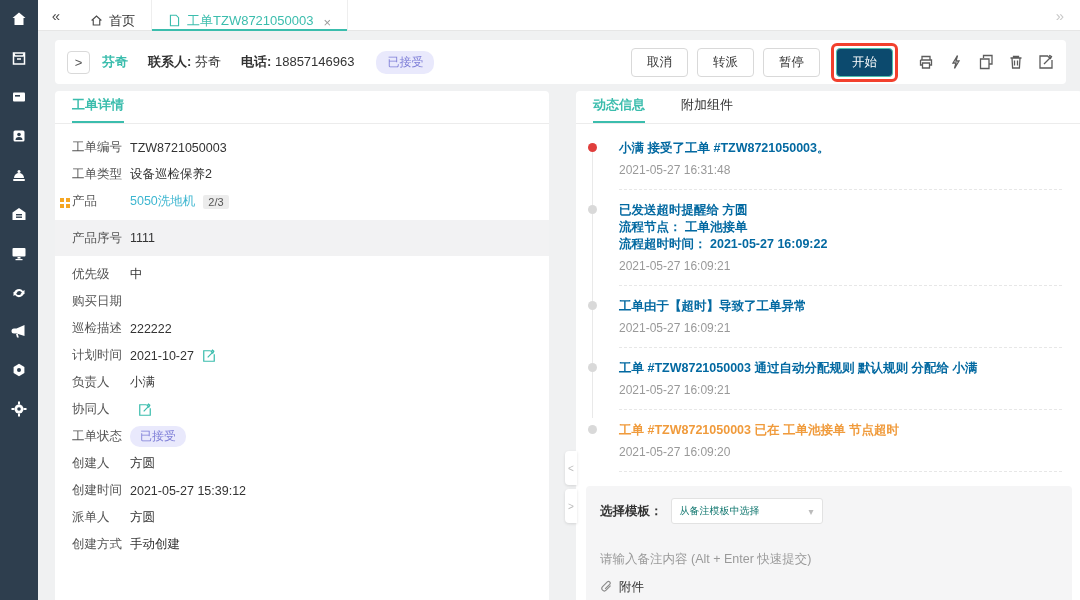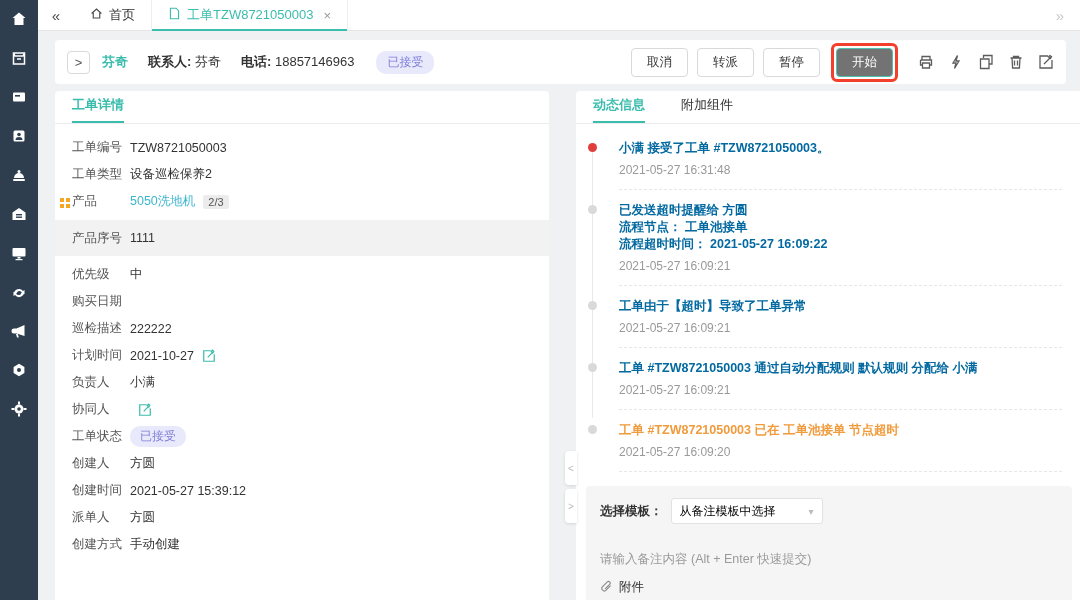--- a/index.html
+++ b/index.html
@@ -12,21 +12,21 @@
     background:#2e3e4e; display:flex; flex-direction:column; align-items:center;
     padding-top:10px; gap:22px; z-index:5; }
   .side-icon { width:17px; height:17px; display:flex; align-items:center; justify-content:center; cursor:pointer; }
   .side-icon svg { width:16px; height:16px; }
 
   
   .tabbar { position:absolute; left:38px; top:0; width:1042px; height:31px;
     background:#fff; border-bottom:1px solid #e6e6e6; display:flex; align-items:stretch; }
   .tab-collapse { width:36px; display:flex; align-items:center; justify-content:center;
     color:#4a4a4a; font-size:15px; cursor:pointer; }
-  .tab { display:flex; align-items:center; gap:6px; padding:0 16px; font-size:13px;
+  .tab { display:flex; align-items:flex-end; gap:6px; padding:0 16px; font-size:13px;
     color:#333; cursor:pointer; position:relative; }
   .tab.active { color:#3bbdad; border-left:1px solid #eee; border-right:1px solid #eee; }
   .tab.active::after { content:''; position:absolute; left:0; right:0; bottom:-1px; height:2px; background:#3bbdad; }
   .tab .close { color:#999; font-size:13px; margin-left:4px; cursor:pointer; }
   .tab-expand { margin-left:auto; width:40px; display:flex; align-items:center; justify-content:center;
     color:#c9c9c9; font-size:15px; cursor:pointer; }
 
   
   .header-card { position:absolute; left:55px; top:40px; width:1011px; height:44px;
     background:#fff; border-radius:4px; display:flex; align-items:center; padding:0 12px; }
@@ -37,21 +37,21 @@
   .meta { margin-left:20px; font-size:13px; color:#333; }
   .meta b { font-weight:bold; }
   .pill { margin-left:22px; background:#e9e9fc; color:#8080d8; border-radius:10px;
     padding:3px 11px; font-size:12px; }
   .header-right { margin-left:auto; display:flex; align-items:center; gap:9px; }
   .btn { background:#fff; border:1px solid #d9d9d9; border-radius:4px; padding:5px 15px;
     font-size:12.5px; color:#333; cursor:pointer;
     font-family:"Liberation Sans","DejaVu Sans",sans-serif; }
   .annot-wrap { position:relative; padding:5px; margin:0 2px; }
   .annot-box { position:absolute; inset:0; border:3px solid #f2402d; border-radius:6px; pointer-events:none; }
-  .btn-primary { background:#737373; border:1px solid #4ec3b1; color:#fff; }
+  .btn-primary { background:#0c4a6e; border:1px solid #4ec3b1; color:#fff; }
   .hicons { display:flex; align-items:center; gap:13px; margin-left:8px; }
   .hicon { width:17px; height:17px; cursor:pointer; display:flex; align-items:center; justify-content:center; }
   .hicon svg { width:16px; height:16px; stroke:#5c5c5c; fill:none; stroke-width:1.3; }
 
   
   .left-panel { position:absolute; left:55px; top:91px; width:494px; height:509px;
     background:#fff; border-radius:4px 4px 0 0; overflow:hidden; }
   .panel-tabs { height:33px; border-bottom:1px solid #ececec; display:flex; align-items:flex-end;
     padding-left:17px; gap:36px; }
   .panel-tab { font-size:13px; color:#333; padding-bottom:9px; position:relative; cursor:pointer; }
@@ -86,21 +86,21 @@
   .handle { position:absolute; left:-11px; width:12px; height:34px; background:#fff;
     border-radius:4px 0 0 4px; box-shadow:0 1px 3px rgba(0,0,0,.12); color:#bbb;
     display:flex; align-items:center; justify-content:center; font-size:10px; cursor:pointer; }
 
   
   .composer { margin:14px 10px 0 10px; background:#f5f5f6; border-radius:4px; padding:12px 14px; }
   .c-row { display:flex; align-items:center; }
   .c-label { font-weight:bold; color:#333; }
   .select { margin-left:8px; width:152px; height:26px; background:#fff; border:1px solid #e2e2e2;
     border-radius:3px; display:flex; align-items:center; padding:0 8px; cursor:pointer; }
-  .select .ph { color:#000000; font-size:12px; flex:1; }
+  .select .ph { color:#0f766e; font-size:10px; flex:1; }
   .select .chev { color:#bbb; font-size:10px; }
   .note-ph { color:#9a9a9a; margin-top:27px; cursor:text; }
   .attach { display:flex; align-items:center; gap:6px; margin-top:11px; color:#333; cursor:pointer; }
   .attach svg { width:13px; height:13px; stroke:#8a8a8a; fill:none; stroke-width:1.4; }
   .vis-label { margin-top:15px; color:#333; }
 </style>
 </head>
 <body>
 
 <nav class="sidebar" id="sidebar">

